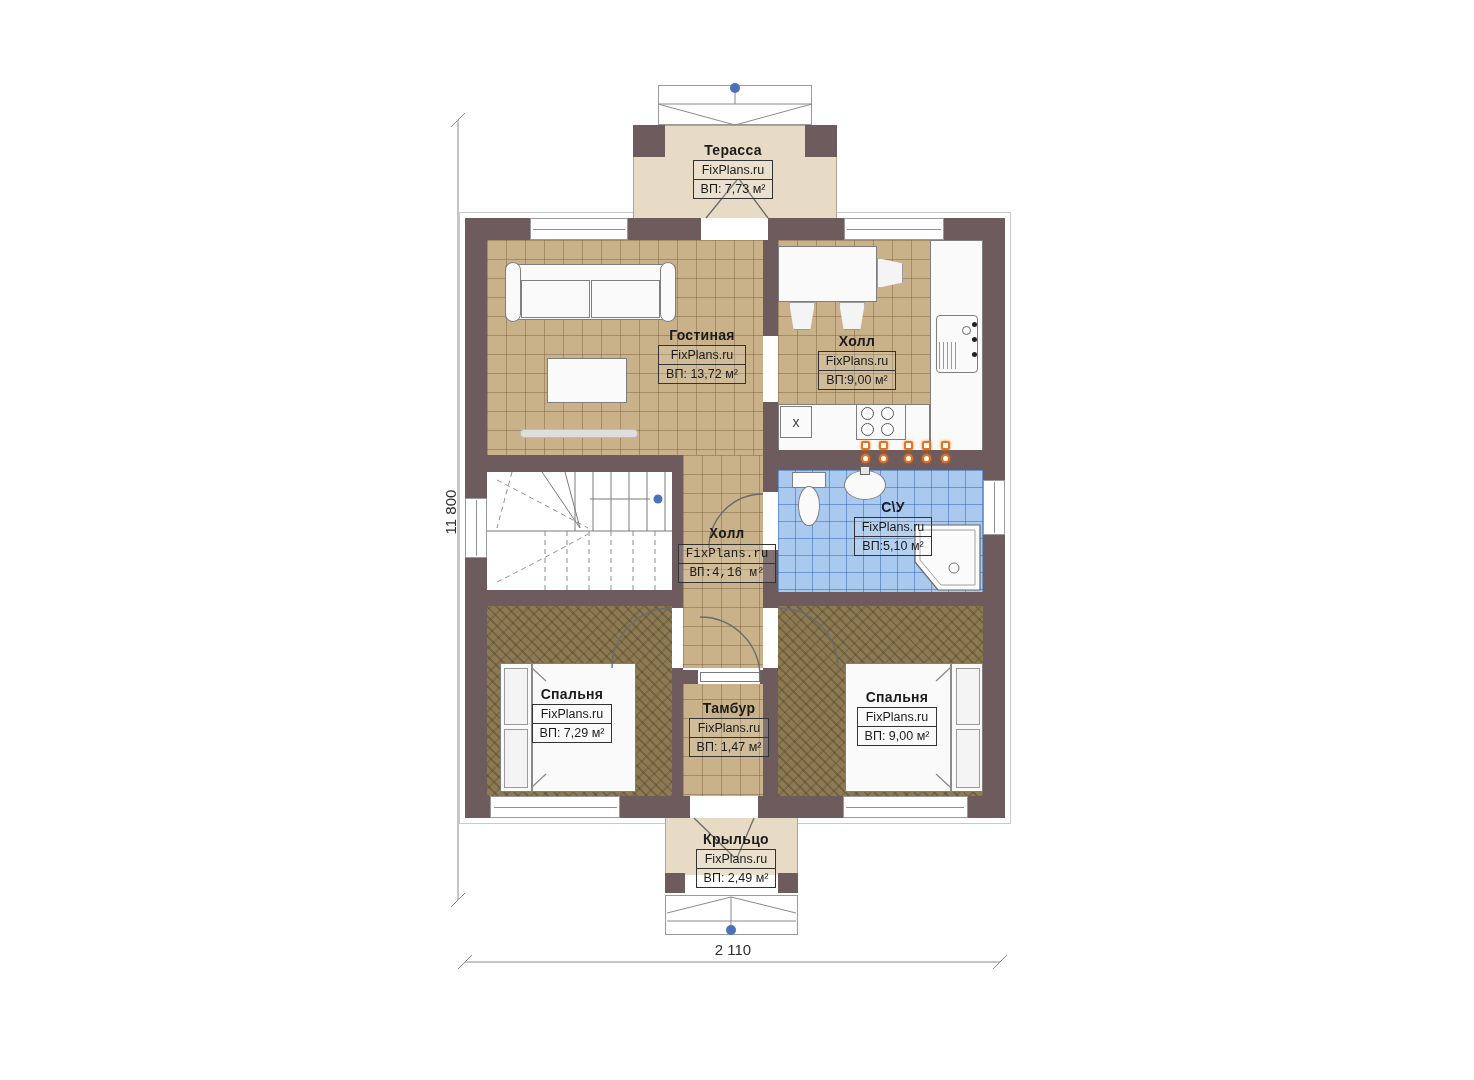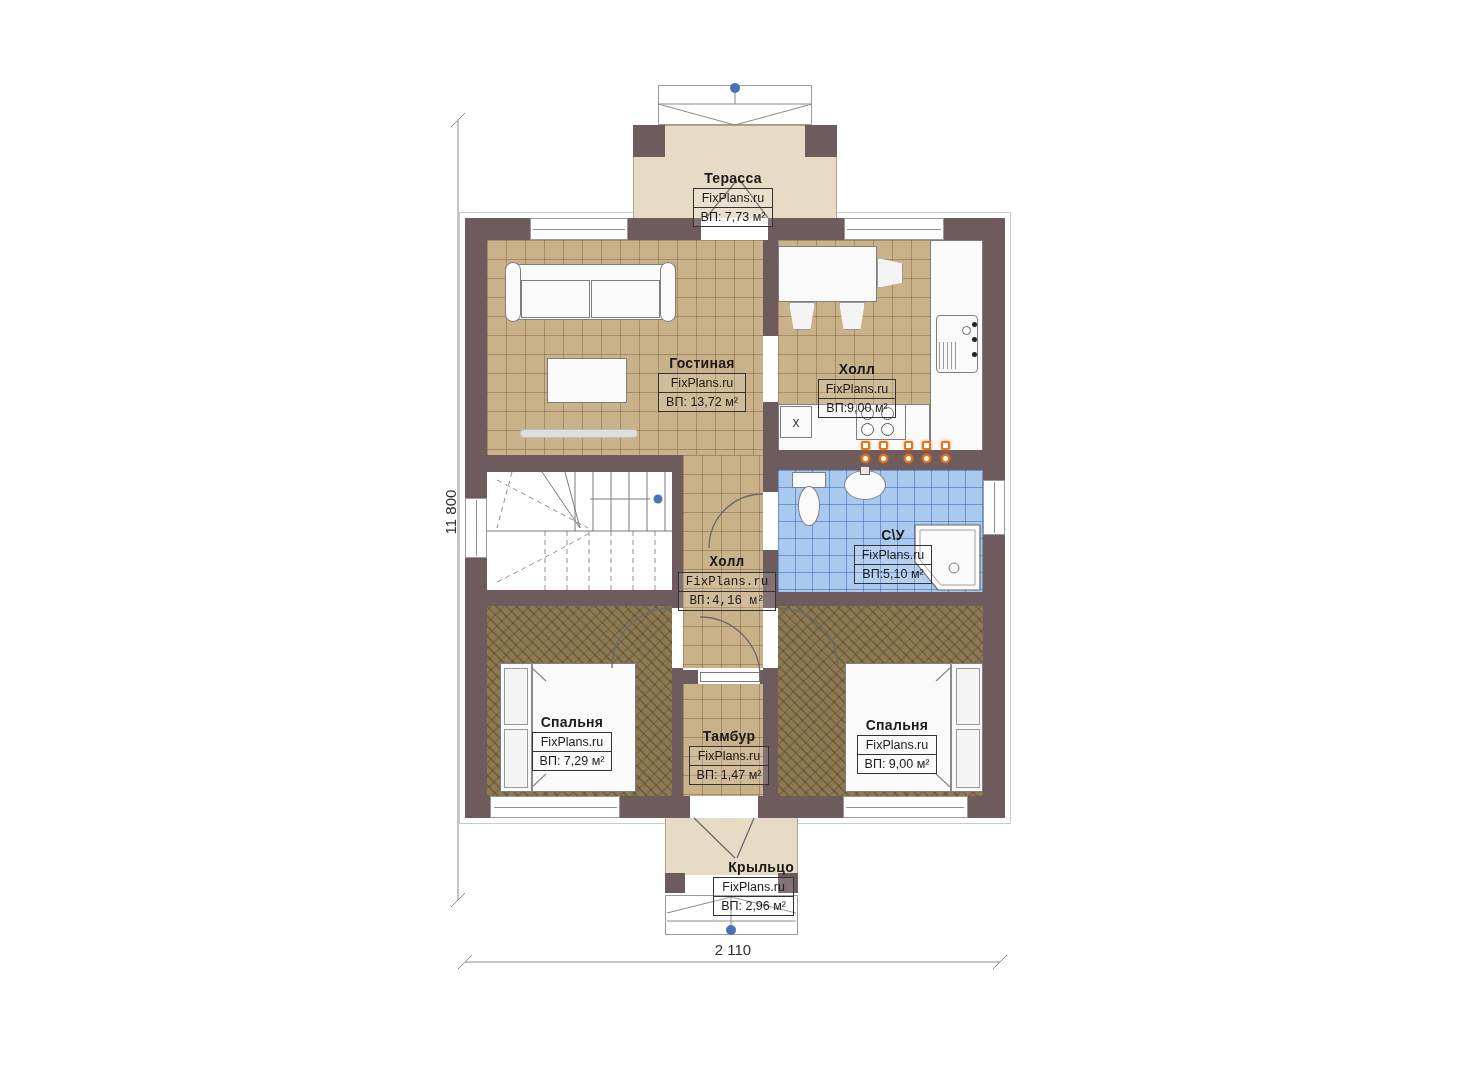--- a/index.html
+++ b/index.html
@@ -18,21 +18,21 @@
   .tile-blue{background-color:var(--floor-blue,#aac9ee);
     background-image:linear-gradient(rgba(55,105,185,.55) 1px,transparent 1px),
                      linear-gradient(90deg,rgba(55,105,185,.55) 1px,transparent 1px);
     background-size:17px 17px;}
   .khaki{background-color:var(--floor-khaki,#8d7a53);
     background-image:repeating-linear-gradient(45deg,rgba(55,44,22,.28) 0 2px,transparent 2px 7px),
                      repeating-linear-gradient(-45deg,rgba(55,44,22,.18) 0 2px,transparent 2px 9px);}
   .beige{background:var(--floor-beige,#e7dbc5);border-left:1px solid #b3a58b;border-right:1px solid #b3a58b;}
   .furn{background:#fafafa;border:1px solid #7e7e7e;}
   .furn-light{background:#f4f4f4;border:1px solid #9a9a9a;}
-  .label{display:flex;flex-direction:column;align-items:center;z-index:30;color:#1b1b1b;margin-top:28px;}
+  .label{display:flex;flex-direction:column;align-items:center;z-index:30;color:#1b1b1b;}
   .label .rname{font-size:14px;font-weight:bold;letter-spacing:.3px;margin-bottom:2px;white-space:nowrap;}
   .label .rbox{border:1.5px solid #333;text-align:center;background:rgba(255,255,255,.14);}
   .label .row{font-size:12.5px;padding:2px 7px;white-space:nowrap;}
   .label .row + .row{border-top:1.5px solid #333;}
   .odot{border:2.5px solid var(--accent-orange,#e8731e);background:#fff;box-shadow:0 0 3px rgba(232,115,30,.85);}
   .burner{border:1.5px solid #555;border-radius:50%;background:#fff;}
   .dimtext{color:#2e2e2e;font-size:15px;text-align:center;z-index:25;}
   .xmark{display:flex;align-items:center;justify-content:center;font-size:14px;color:#444;}
   svg{overflow:visible;}
 </style>
@@ -257,24 +257,24 @@
       <div class="row">ВП: 1,47 м²</div>
     </div>
   </div>
   <div class="abs label" style="left:839px;top:689px;width:116px;">
     <div class="rname">Спальня</div>
     <div class="rbox">
       <div class="row">FixPlans.ru</div>
       <div class="row">ВП: 9,00 м²</div>
     </div>
   </div>
-  <div class="abs label" style="left:678px;top:831px;width:116px;align-items:flex-end;">
+  <div class="abs label" style="left:678px;top:831px;width:116px;">
     <div class="rname">Крыльцо</div>
     <div class="rbox">
       <div class="row">FixPlans.ru</div>
-      <div class="row">ВП: 2,96 м²</div>
+      <div class="row">ВП: 2,49 м²</div>
     </div>
   </div>
 
   <div class="abs dimtext" style="left:413px;top:503px;width:76px;height:18px;transform:rotate(-90deg);">11 800</div>
   <div class="abs dimtext" style="left:703px;top:941px;width:60px;height:18px;">2 110</div>
 
 </div>
 
 </body></html>

